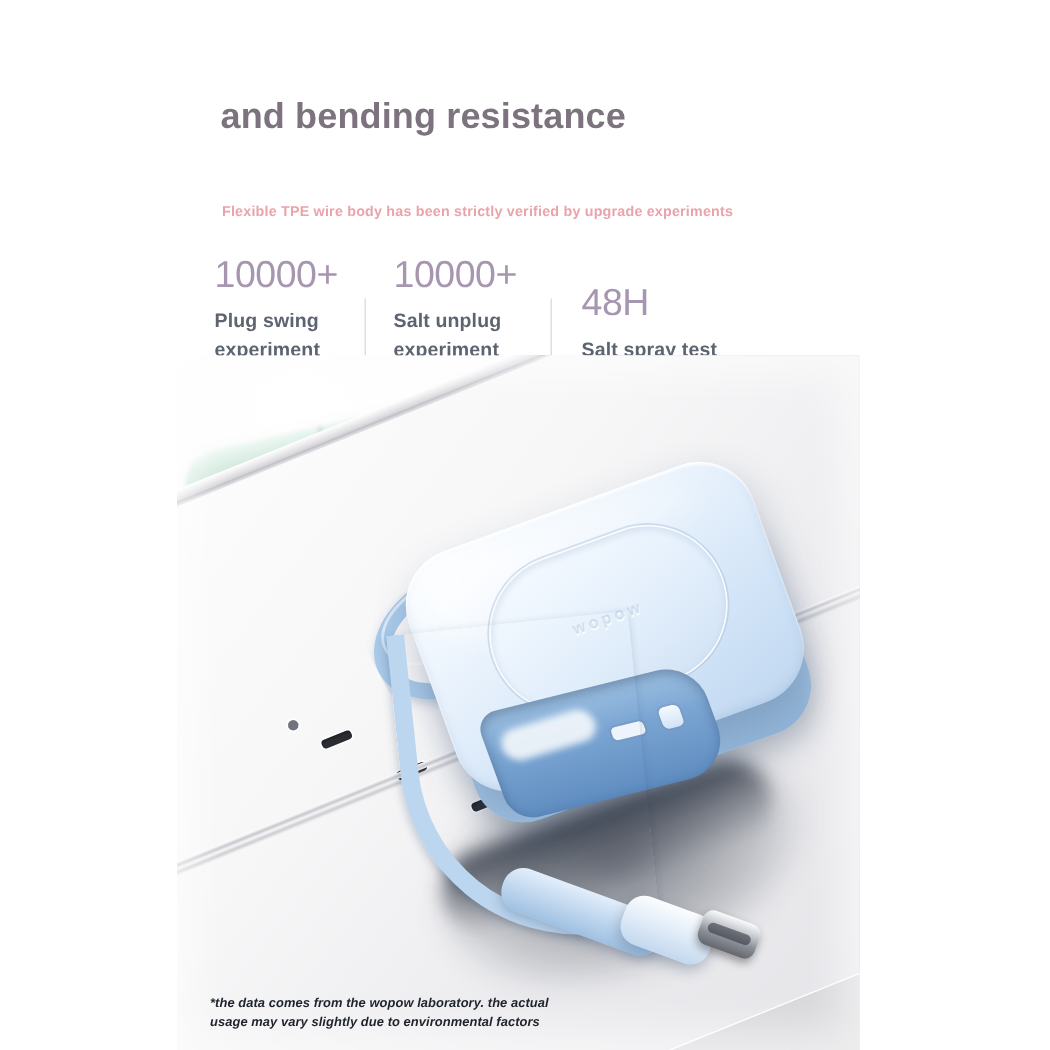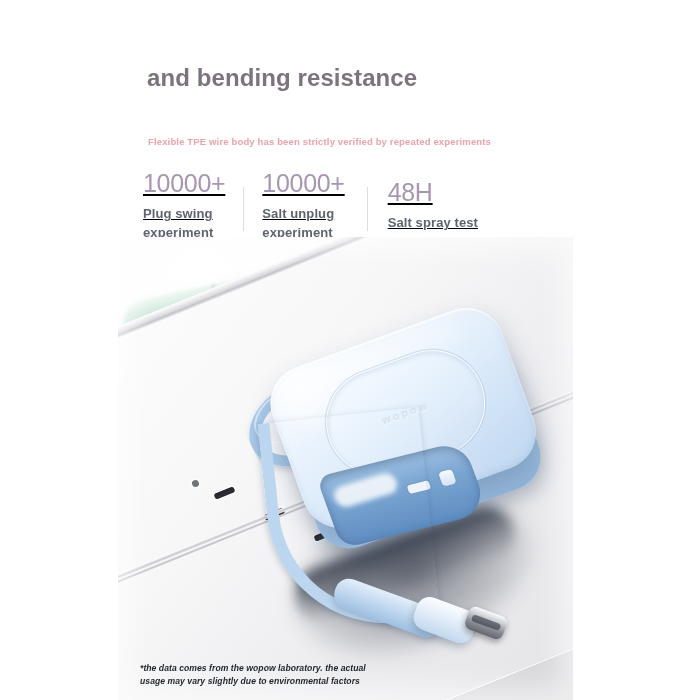--- a/index.html
+++ b/index.html
@@ -17,21 +17,21 @@
     color:#7c737f;letter-spacing:.1px;
   }
   .headline .l2{display:block;}
   .subtitle{
     position:absolute;left:148px;top:126px;width:420px;
     font-size:9.5px;font-weight:600;letter-spacing:.15px;
     color:#eaa3aa;
   }
 
   
-  .stats{position:absolute;left:143px;top:171px;display:flex;align-items:center;text-decoration:underline;}
+  .stats{position:absolute;left:143px;top:171px;display:flex;align-items:flex-end;}
   .stat{position:relative;}
   .stat .num{
     font-size:25px;font-weight:400;line-height:1;
     color:#a796b0;letter-spacing:-.3px;white-space:nowrap;
   }
   .stat .lbl{
     margin-top:9px;font-size:13px;line-height:1.45;font-weight:700;
     color:#5d6470;white-space:pre-line;letter-spacing:.1px;
   }
   .divider{width:1px;height:44px;background:#dedde2;margin:4px 18px 0 18px;flex:0 0 auto;}
@@ -274,21 +274,21 @@
 </style>
 </head>
 <body>
 
 <div class="page">
 
   <h1 class="headline">
     <span class="l2">and bending resistance</span>
   </h1>
 
-  <p class="subtitle">Flexible TPE wire body has been strictly verified by repeated experiments</p>
+  <p class="subtitle">Flexible TPE wire body has been strictly verified by upgrade experiments</p>
 
   <div class="stats">
 
     <div class="stat">
       <div class="num">10000+</div>
       <div class="lbl">Plug swing
 experiment</div>
     </div>
 
     <div class="divider"></div>

